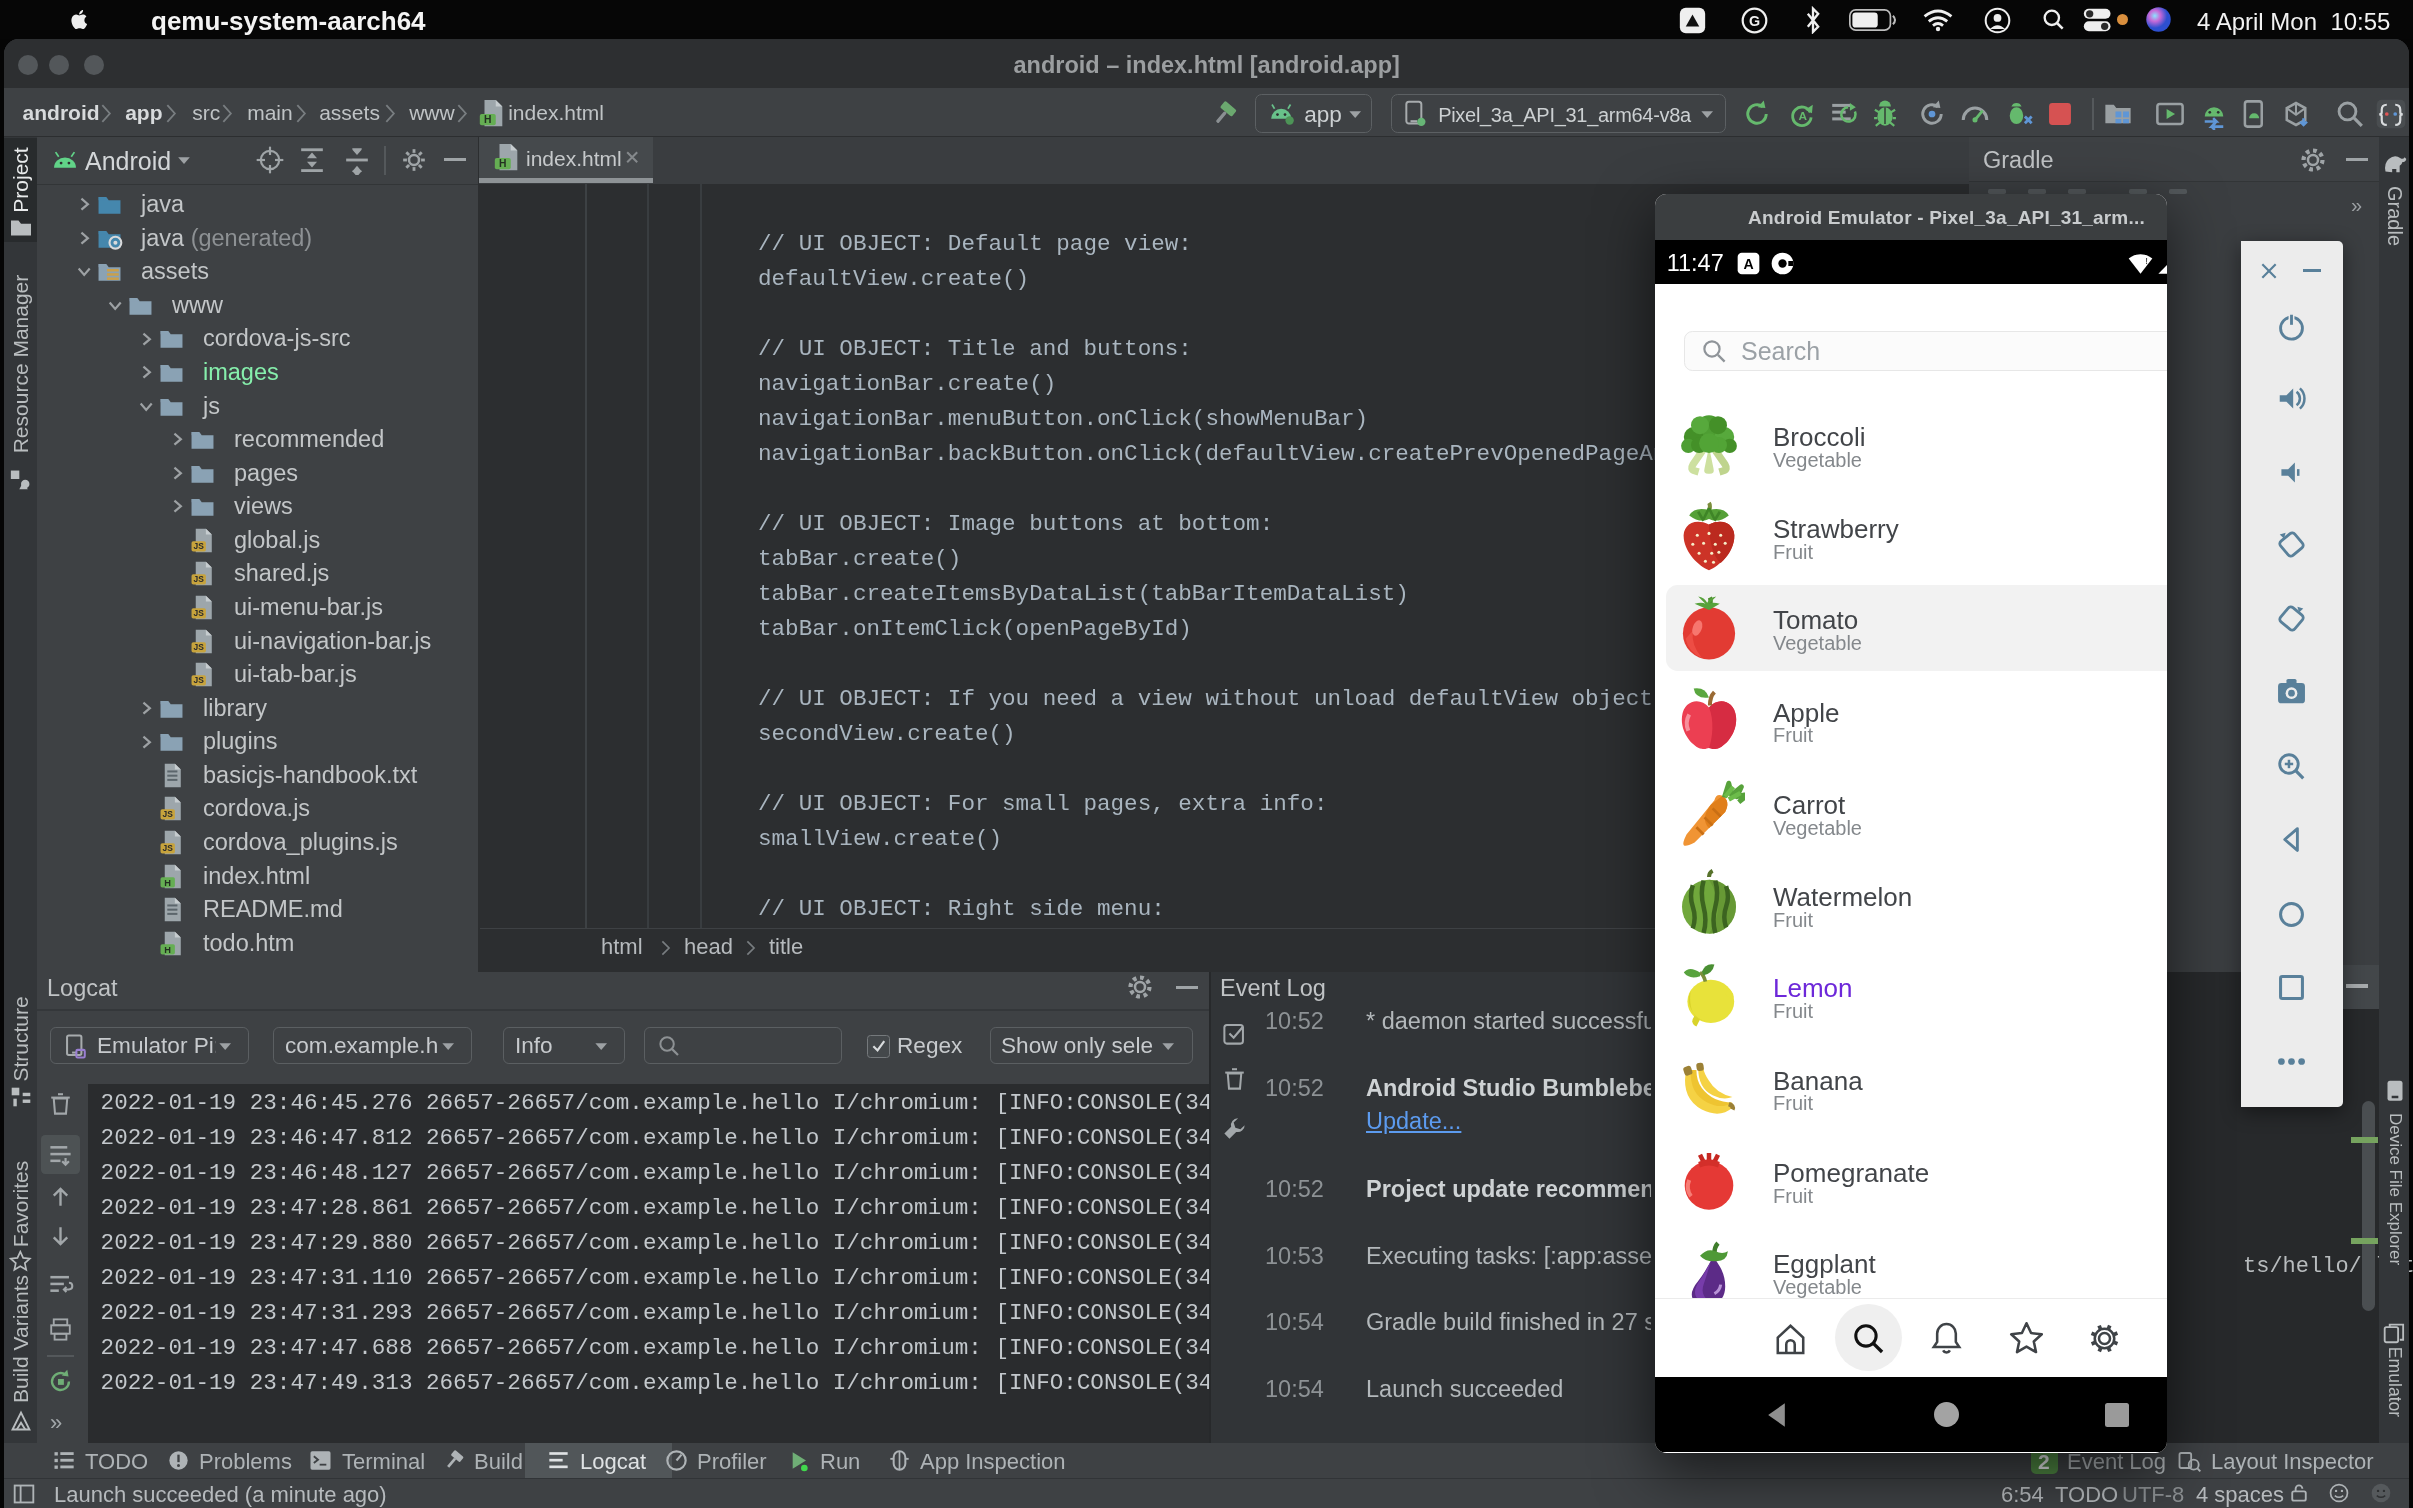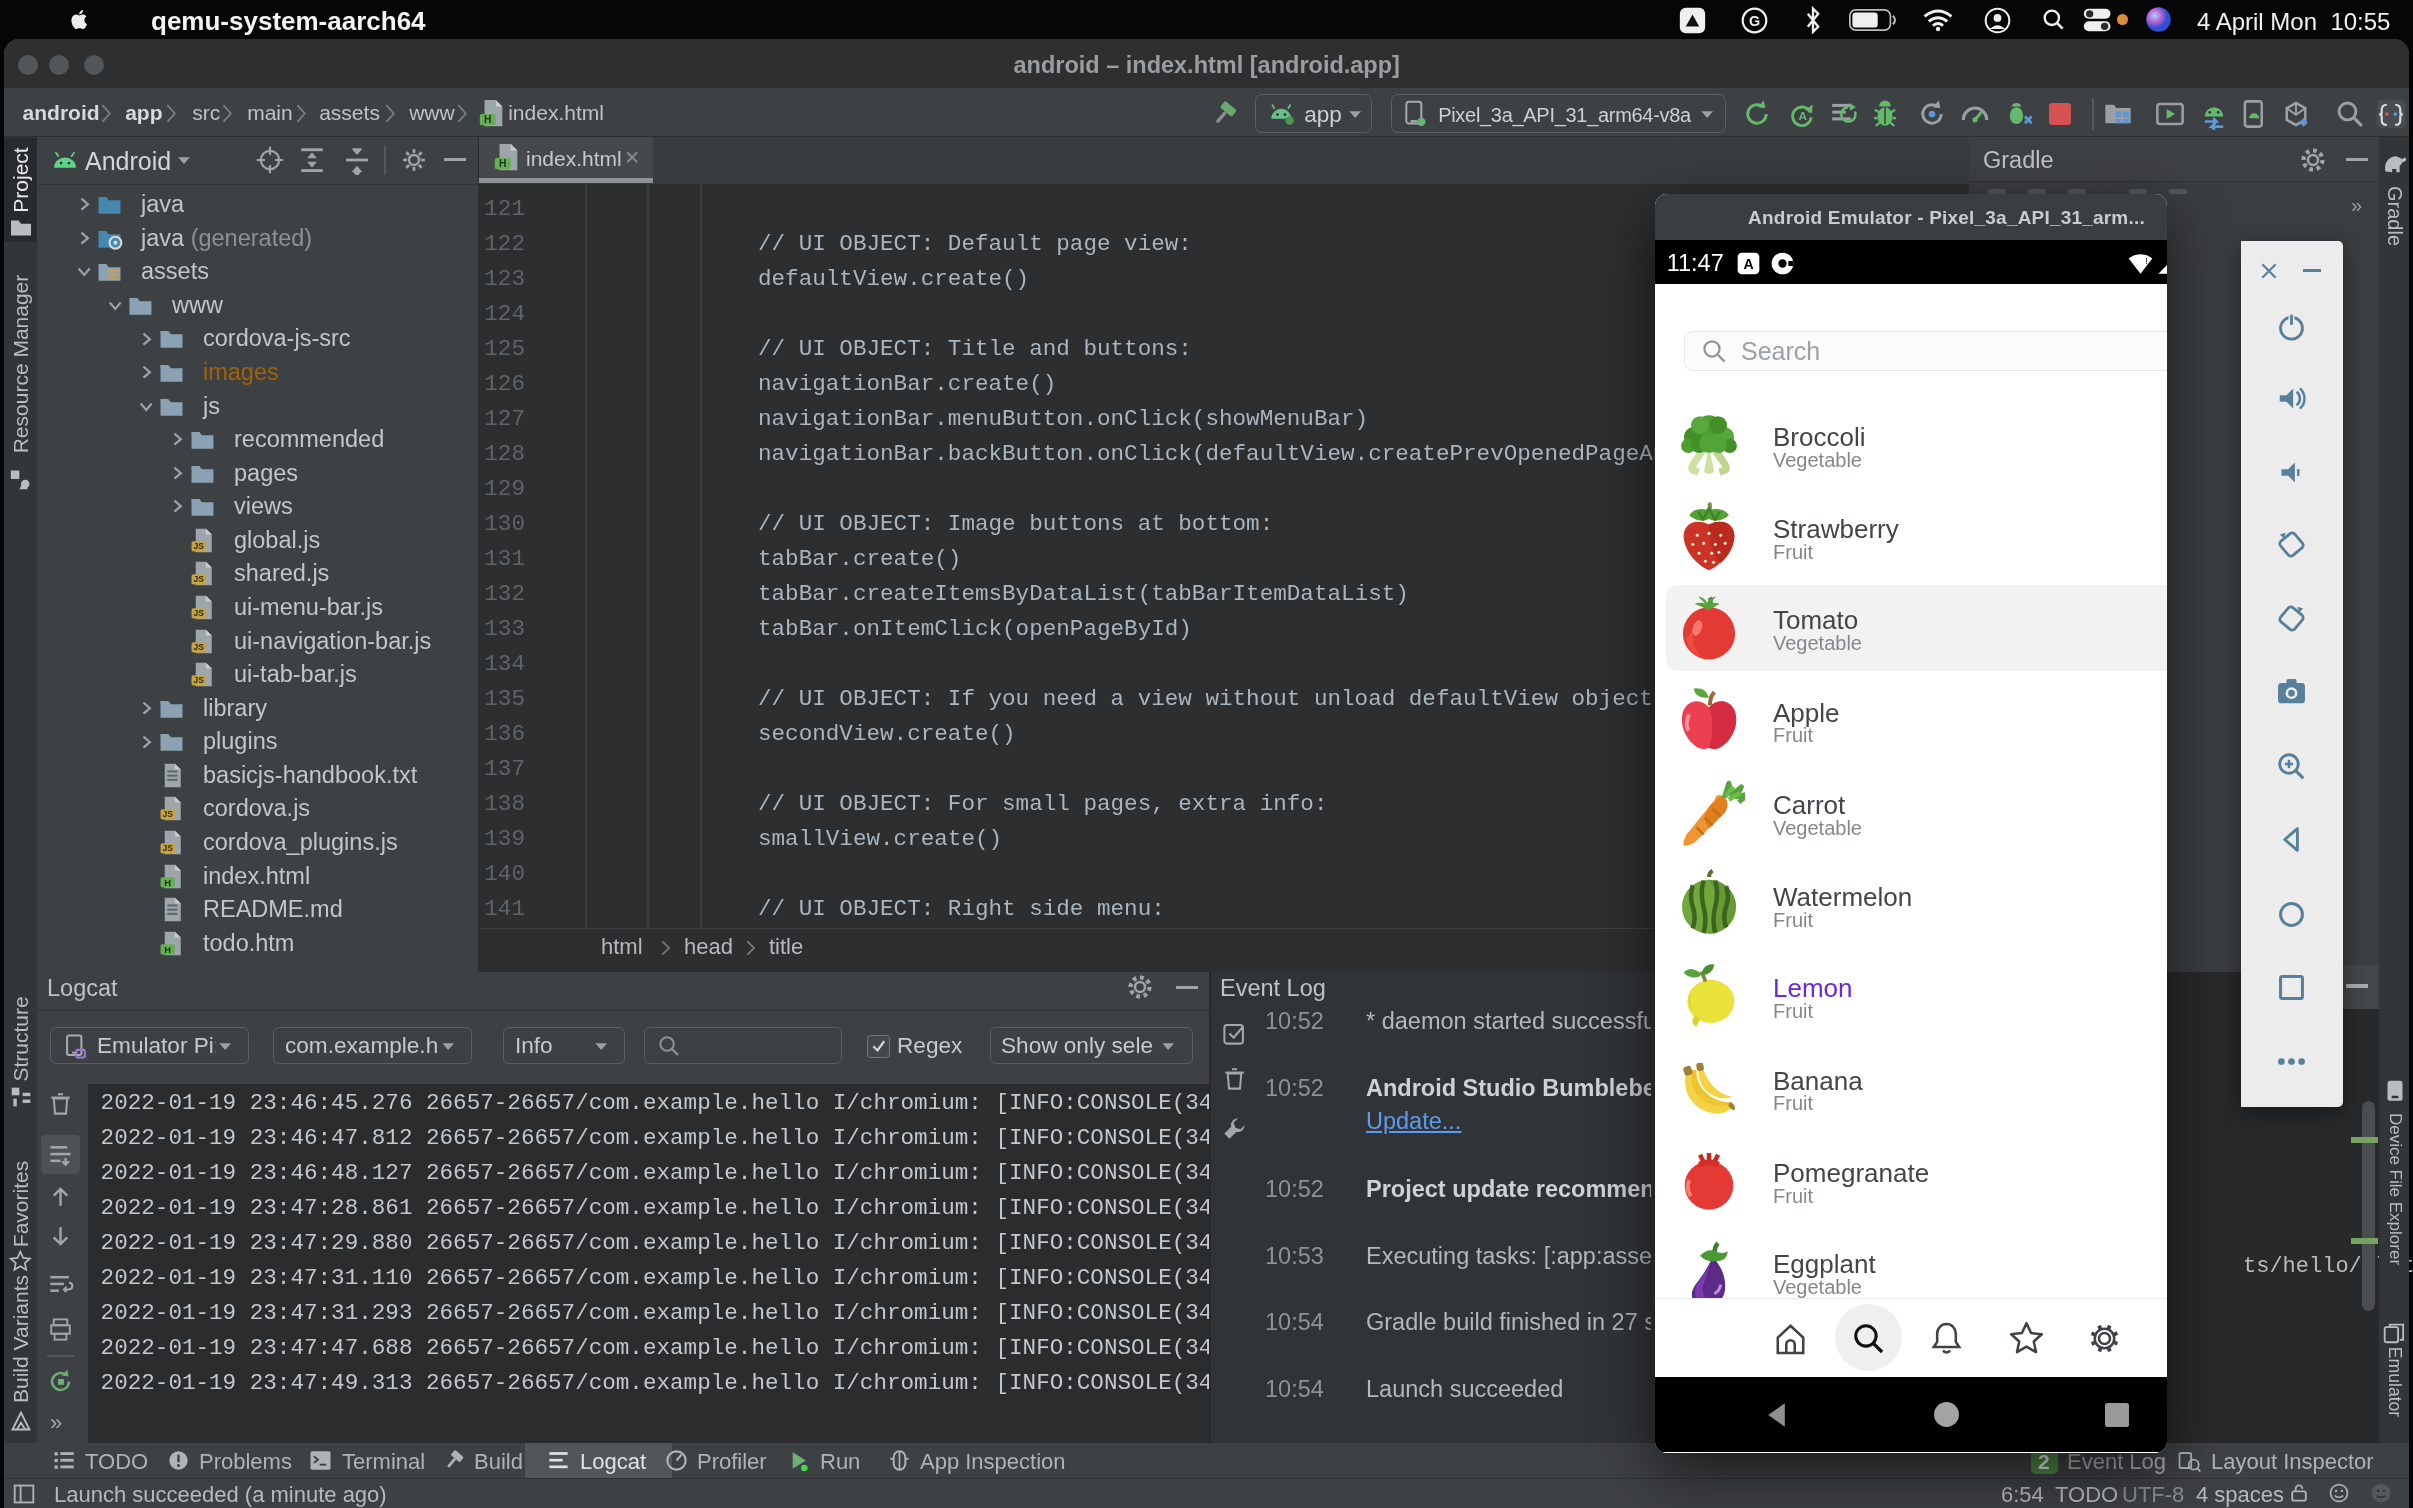--- a/index.html
+++ b/index.html
@@ -337,21 +337,21 @@
     <path d="M3 7 h9 l3 4 h-12 z" fill="#8aa2b4" opacity="0.75"></path>
   </svg>
 <div class="abs sans" style="left:203px;top:325px;font-size:23.5px;color:#c3c6c8;white-space:nowrap">cordova-js-src</div>
 <svg class="abs" style="left:137px;top:363px" width="18.4" height="18.4" viewBox="0 0 20 20">
     <polyline points="7,4 14,10 7,16" fill="none" stroke="#9da1a4" stroke-width="2.4"></polyline>
   </svg>
 <svg class="abs" style="left:158px;top:359px" width="27" height="27" viewBox="0 0 32 32">
     <path d="M3 7 h9 l3 4 h14 v16 h-26 z" fill="#8aa2b4"></path>
     <path d="M3 7 h9 l3 4 h-12 z" fill="#8aa2b4" opacity="0.75"></path>
   </svg>
-<div class="abs sans" style="left:203px;top:359px;font-size:23.5px;color:#a16207;white-space:nowrap">images</div>
+<div class="abs sans" style="left:203px;top:359px;font-size:23.5px;color:#86efac;white-space:nowrap">images</div>
 <svg class="abs" style="left:137px;top:397px" width="18.4" height="18.4" viewBox="0 0 20 20">
     <polyline points="4,7 10,14 16,7" fill="none" stroke="#9da1a4" stroke-width="2.4"></polyline>
   </svg>
 <svg class="abs" style="left:158px;top:393px" width="27" height="27" viewBox="0 0 32 32">
     <path d="M3 7 h9 l3 4 h14 v16 h-26 z" fill="#8aa2b4"></path>
     <path d="M3 7 h9 l3 4 h-12 z" fill="#8aa2b4" opacity="0.75"></path>
   </svg>
 <div class="abs sans" style="left:203px;top:393px;font-size:23.5px;color:#c3c6c8;white-space:nowrap">js</div>
 <svg class="abs" style="left:168px;top:430px" width="18.4" height="18.4" viewBox="0 0 20 20">
     <polyline points="7,4 14,10 7,16" fill="none" stroke="#9da1a4" stroke-width="2.4"></polyline>
@@ -483,21 +483,20 @@
     <text x="11.5" y="26.8" font-family="Liberation Sans,sans-serif" font-size="11" font-weight="bold" fill="#233021" text-anchor="middle">H</text>
   </svg>
 <div class="abs sans" style="left:526px;top:147px;font-size:21px;color:#c6c9cb">index.html</div>
 <svg class="abs" style="left:623px;top:148px" width="18.4" height="18.4" viewBox="0 0 22 22">
     <path d="M5 5 L17 17 M17 5 L5 17" stroke="#85898c" stroke-width="2.4"></path>
   </svg>
 <div class="abs" style="left:479px;top:184px;width:1490px;height:744px;background:#2c2e30;overflow:hidden">
 <div class="abs" style="left:106px;top:0;width:1.7px;height:744px;background:#3d4144"></div>
 <div class="abs" style="left:168px;top:0;width:1.7px;height:744px;background:#393d40"></div>
 <div class="abs" style="left:221px;top:0;width:1.7px;height:744px;background:#393d40"></div>
-<div class="abs mono" style="left:0px;top:7.5px;width:46px;text-align:right;font-size:22.6px;line-height:35px;color:#5f6468">121<br>122<br>123<br>124<br>125<br>126<br>127<br>128<br>129<br>130<br>131<br>132<br>133<br>134<br>135<br>136<br>137<br>138<br>139<br>140<br>141<br></div>
 <div class="abs mono" style="left:279px;top:7.5px;font-size:22.6px;line-height:35px;color:#a9b5bf;white-space:pre">&nbsp;<br>// UI OBJECT: Default page view:<br>defaultView.create()<br>&nbsp;<br>// UI OBJECT: Title and buttons:<br>navigationBar.create()<br>navigationBar.menuButton.onClick(showMenuBar)<br>navigationBar.backButton.onClick(defaultView.createPrevOpenedPageAnd)<br>&nbsp;<br>// UI OBJECT: Image buttons at bottom:<br>tabBar.create()<br>tabBar.createItemsByDataList(tabBarItemDataList)<br>tabBar.onItemClick(openPageById)<br>&nbsp;<br>// UI OBJECT: If you need a view without unload defaultView object:<br>secondView.create()<br>&nbsp;<br>// UI OBJECT: For small pages, extra info:<br>smallView.create()<br>&nbsp;<br>// UI OBJECT: Right side menu:</div>
 </div>
 <div class="abs" style="left:479px;top:929px;width:1490px;height:44px;background:#2c2e30"></div>
 <div class="abs sans" style="left:601px;top:934px;font-size:22px;color:#b6babd">html</div>
 <svg class="abs" style="left:659px;top:937px" width="13.4" height="22" viewBox="0 0 16 26">
     <polyline points="4,5 12,13 4,21" fill="none" stroke="#787d80" stroke-width="2"></polyline>
   </svg>
 <div class="abs sans" style="left:684px;top:934px;font-size:22px;color:#b6babd">head</div>
 <svg class="abs" style="left:744px;top:937px" width="13.4" height="22" viewBox="0 0 16 26">
     <polyline points="4,5 12,13 4,21" fill="none" stroke="#787d80" stroke-width="2"></polyline>

